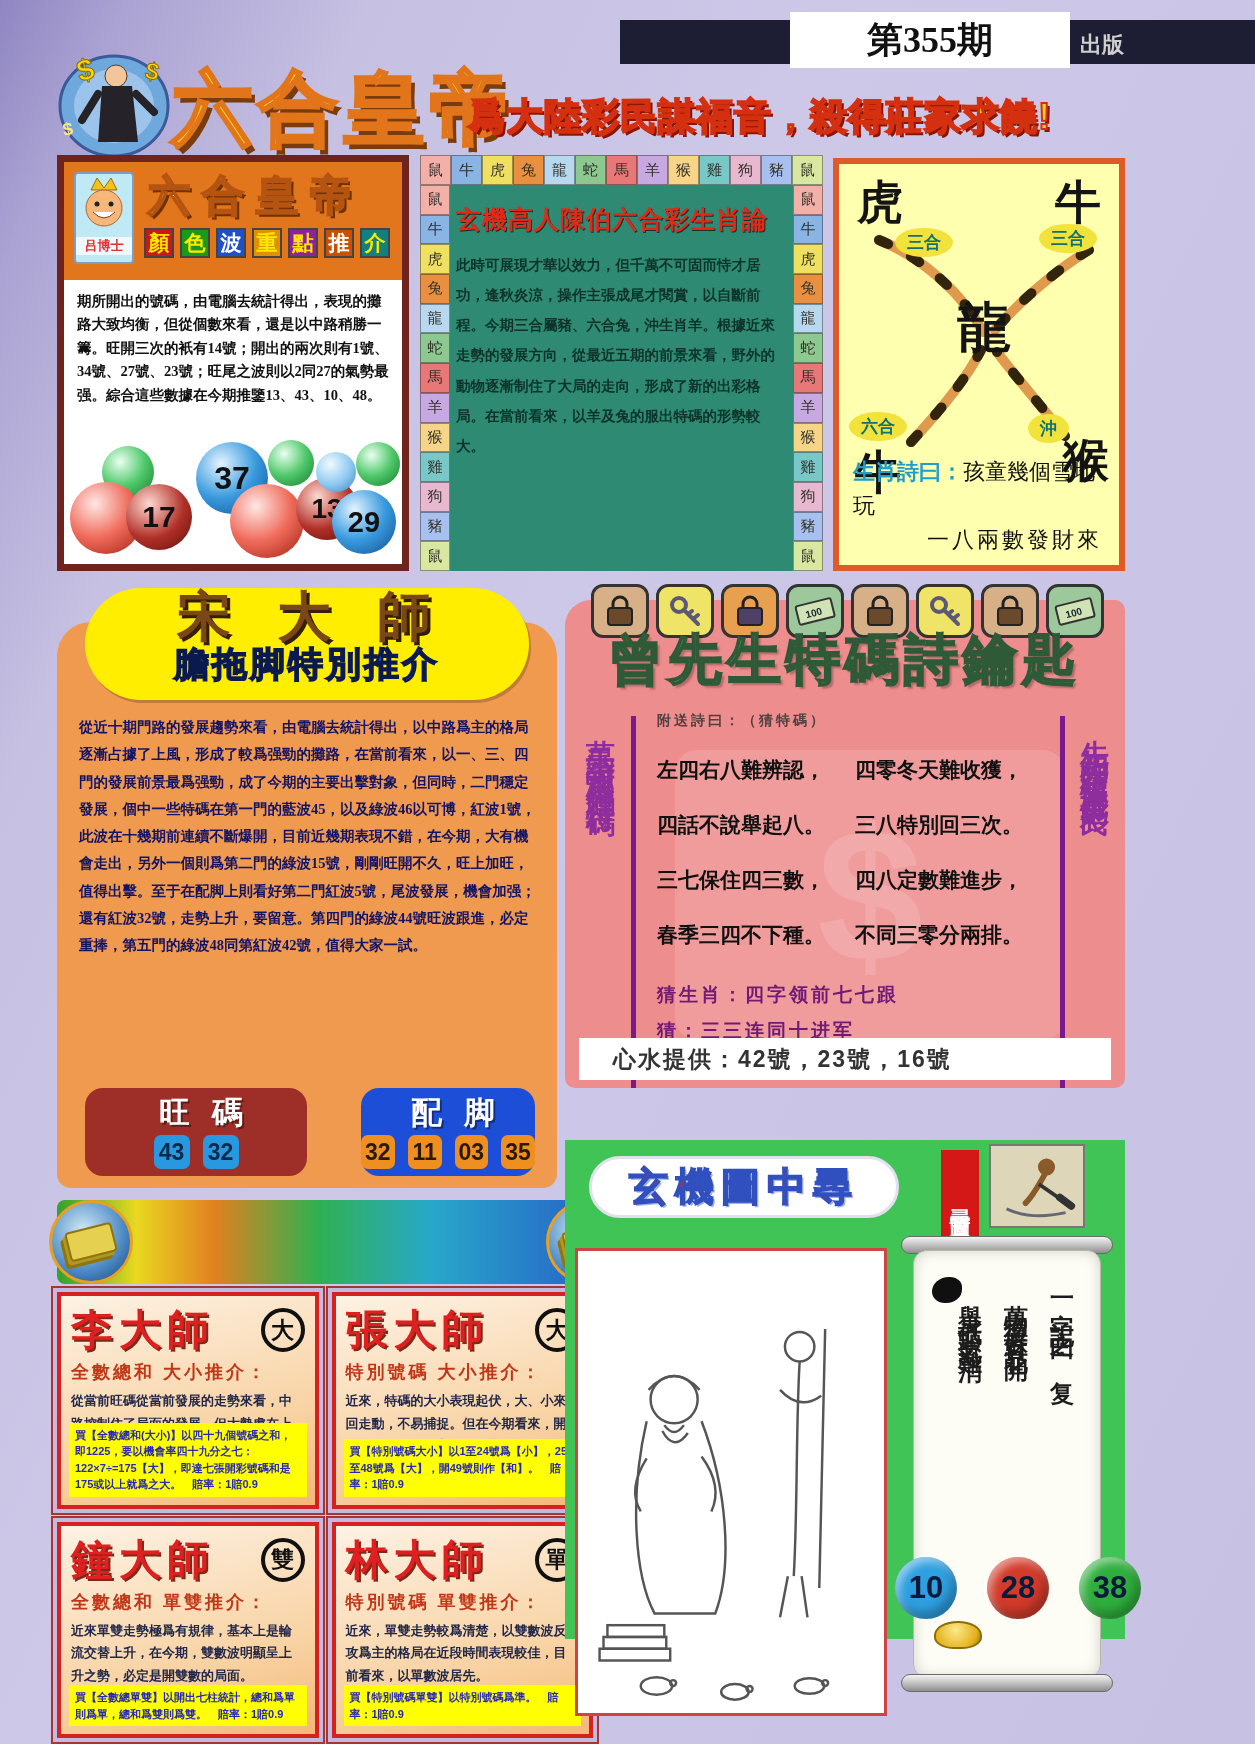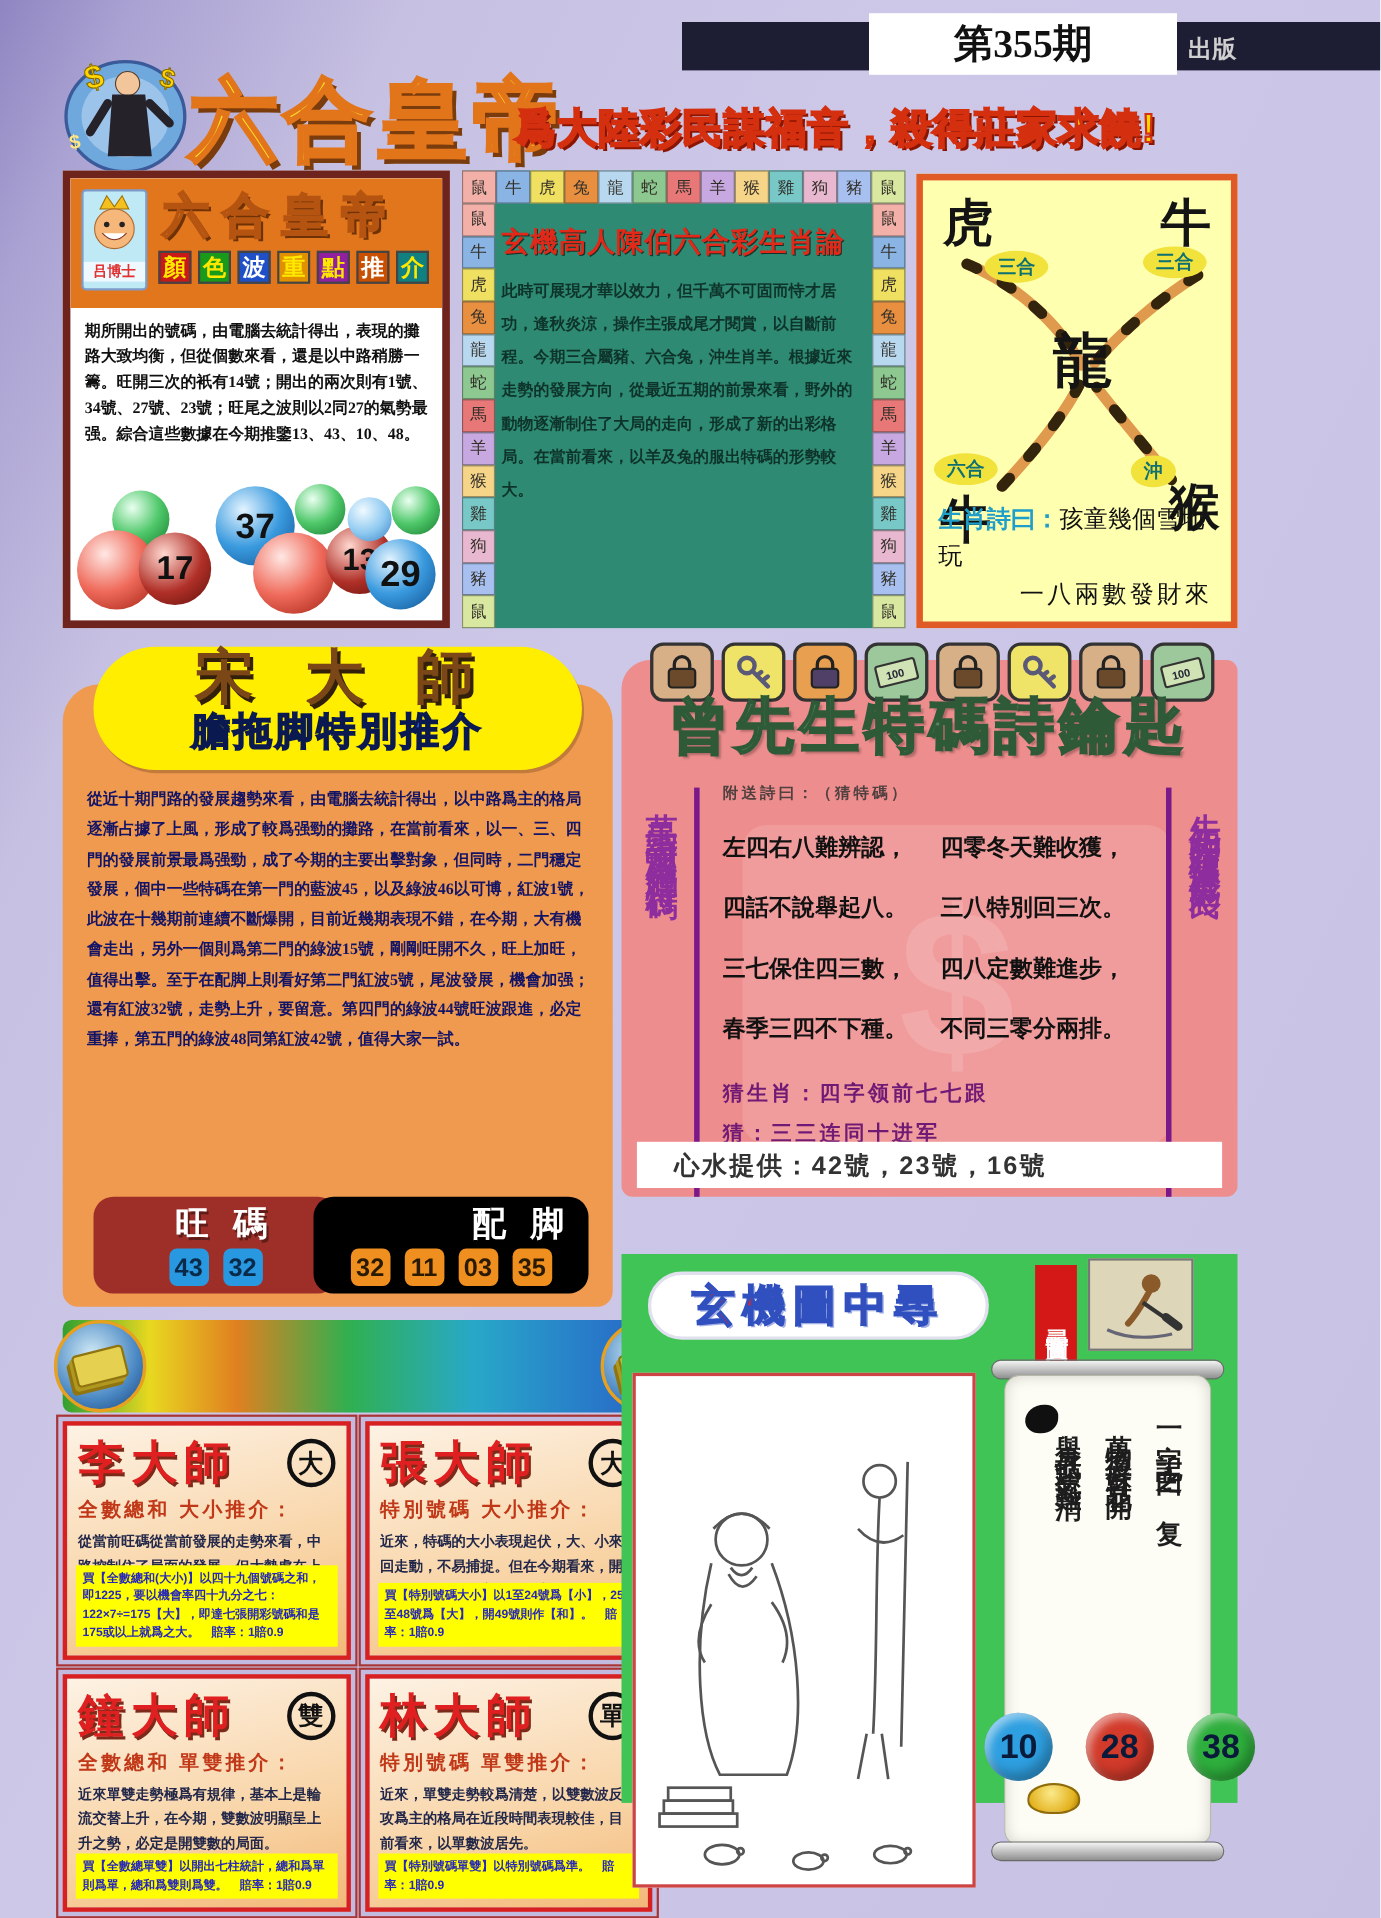--- a/index.html
+++ b/index.html
@@ -70,22 +70,22 @@
   .songbanner{position:absolute;left:50%;transform:translateX(-50%);top:-34px;width:444px;height:112px;
     background:#ffee00;border-radius:60px;text-align:center;box-shadow:2px 3px 0 rgba(60,30,0,.25);}
   .songname{font-size:54px;font-weight:bold;color:#7b4716;letter-spacing:46px;padding-left:40px;
     text-shadow:3px 3px 0 #33200a;line-height:1.05;white-space:nowrap;}
   .songsub{font-size:35px;font-weight:bold;color:#2a52c8;-webkit-text-stroke:1.5px #0a1a50;
     letter-spacing:3px;margin-top:-4px;white-space:nowrap;}
   .songbody{position:absolute;top:92px;left:22px;right:16px;font-size:14.5px;font-weight:bold;color:#141466;
     line-height:1.88;font-family:"Liberation Serif",serif;}
   .wangbox{position:absolute;left:28px;bottom:12px;width:222px;height:88px;background:#9e2f28;
     border-radius:18px;text-align:center;}
-  .peibox{position:absolute;right:22px;bottom:12px;width:250px;height:88px;background:#000000;
-    border-radius:18px;text-align:right;}
+  .peibox{position:absolute;right:22px;bottom:12px;width:174px;height:88px;background:#1d4ed8;
+    border-radius:18px;text-align:center;}
   .numlbl{color:#fff;font-weight:bold;font-size:31px;letter-spacing:22px;padding-left:32px;margin-top:4px;
     text-shadow:2px 2px 0 rgba(0,0,0,.4);white-space:nowrap;}
   .chips{display:flex;justify-content:center;gap:13px;margin-top:1px;}
   .chip{width:36px;height:34px;border-radius:7px;display:flex;align-items:center;justify-content:center;
     font-weight:bold;font-size:23px;}
   .chip-blue{background:#2898e0;color:#0a2a4a;}
   .chip-orange{background:#ef8f1f;color:#2a1a00;}
   
   .zengpanel{position:absolute;left:565px;top:600px;width:560px;height:488px;background:#ee8d8d;
     border-radius:26px 10px 10px 10px;}
@@ -217,21 +217,21 @@
     <div class="balls">
       <div class="ball bg-green" style="width:52px;height:52px;left:34px;top:6px;"></div>
       <div class="ball bg-red" style="width:72px;height:72px;left:2px;top:42px;"></div>
       <div class="ball bg-dred" style="width:66px;height:66px;left:58px;top:44px;font-size:30px;">17</div>
       <div class="ball bg-blue" style="width:72px;height:72px;left:128px;top:2px;font-size:32px;">37</div>
       <div class="ball bg-green" style="width:46px;height:46px;left:200px;top:0;"></div>
       <div class="ball bg-red" style="width:74px;height:74px;left:162px;top:44px;"></div>
       <div class="ball bg-dred" style="width:62px;height:62px;left:228px;top:38px;font-size:28px;">13</div>
       <div class="ball bg-lblue" style="width:40px;height:40px;left:248px;top:12px;"></div>
       <div class="ball bg-green" style="width:44px;height:44px;left:288px;top:2px;"></div>
-      <div class="ball bg-blue" style="width:64px;height:64px;left:264px;top:50px;font-size:33px;">29</div>
+      <div class="ball bg-blue" style="width:64px;height:64px;left:264px;top:50px;font-size:29px;">29</div>
     </div>
   </div>
 
   <div class="chenbo">
     <div class="zstrip zstrip-top">
         <div class="ztile" style="background: rgb(242, 176, 168);">鼠</div>
         <div class="ztile" style="background: rgb(138, 180, 228);">牛</div>
         <div class="ztile" style="background: rgb(239, 224, 98);">虎</div>
         <div class="ztile" style="background: rgb(232, 144, 64);">兔</div>
         <div class="ztile" style="background: rgb(184, 216, 240);">龍</div>

